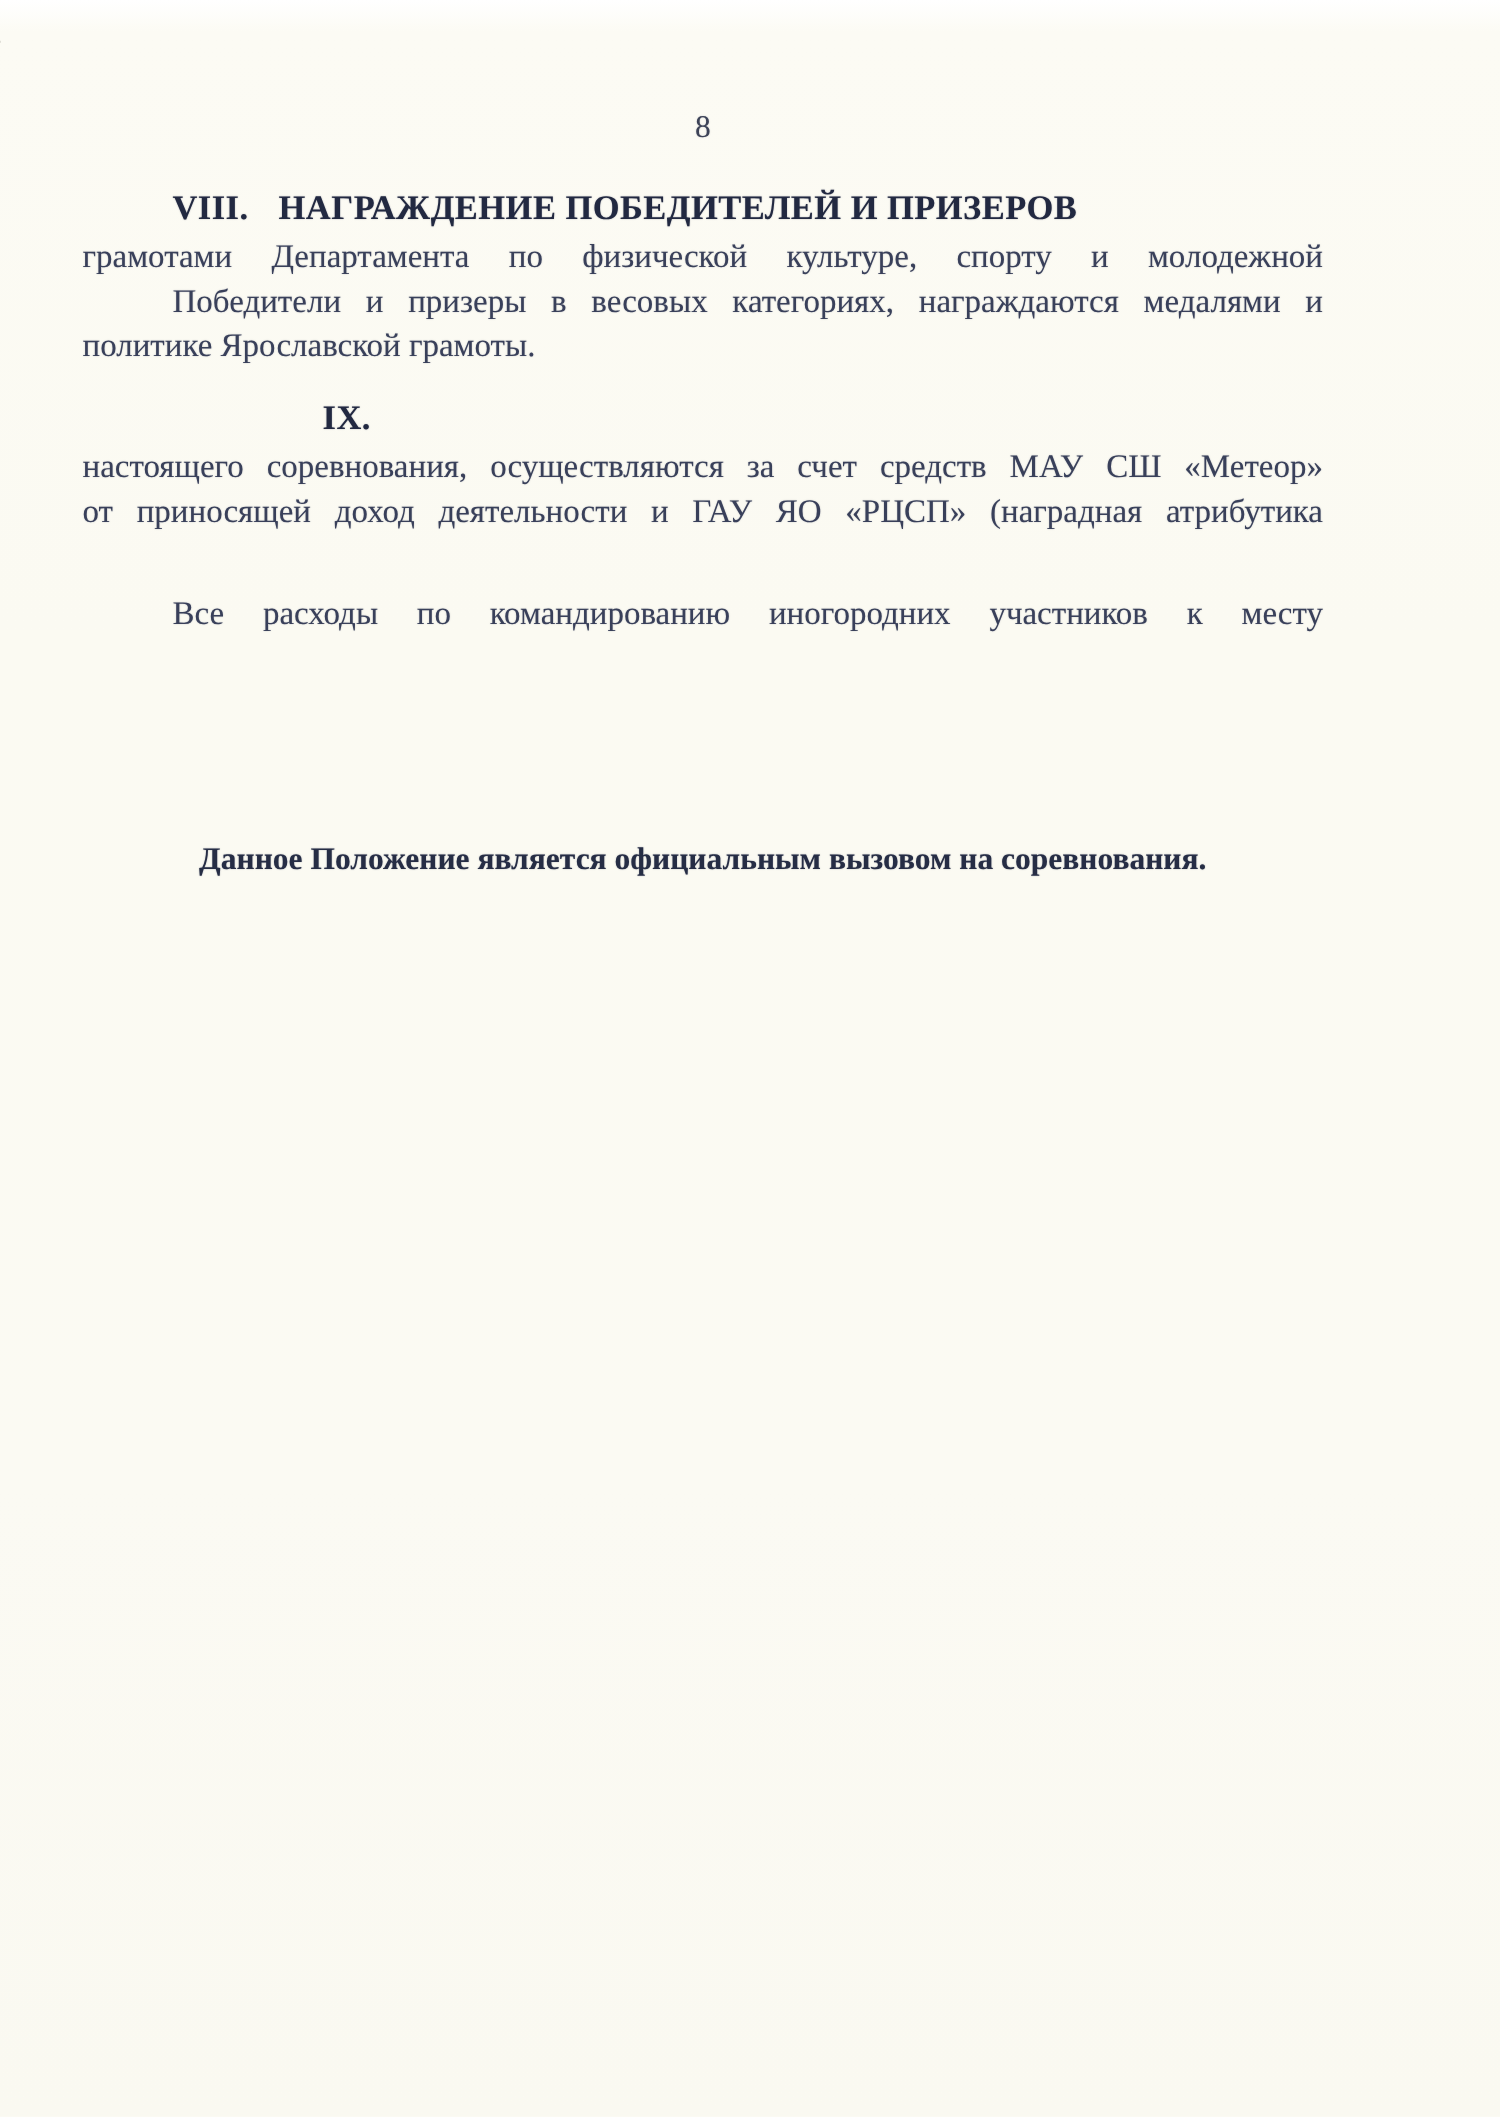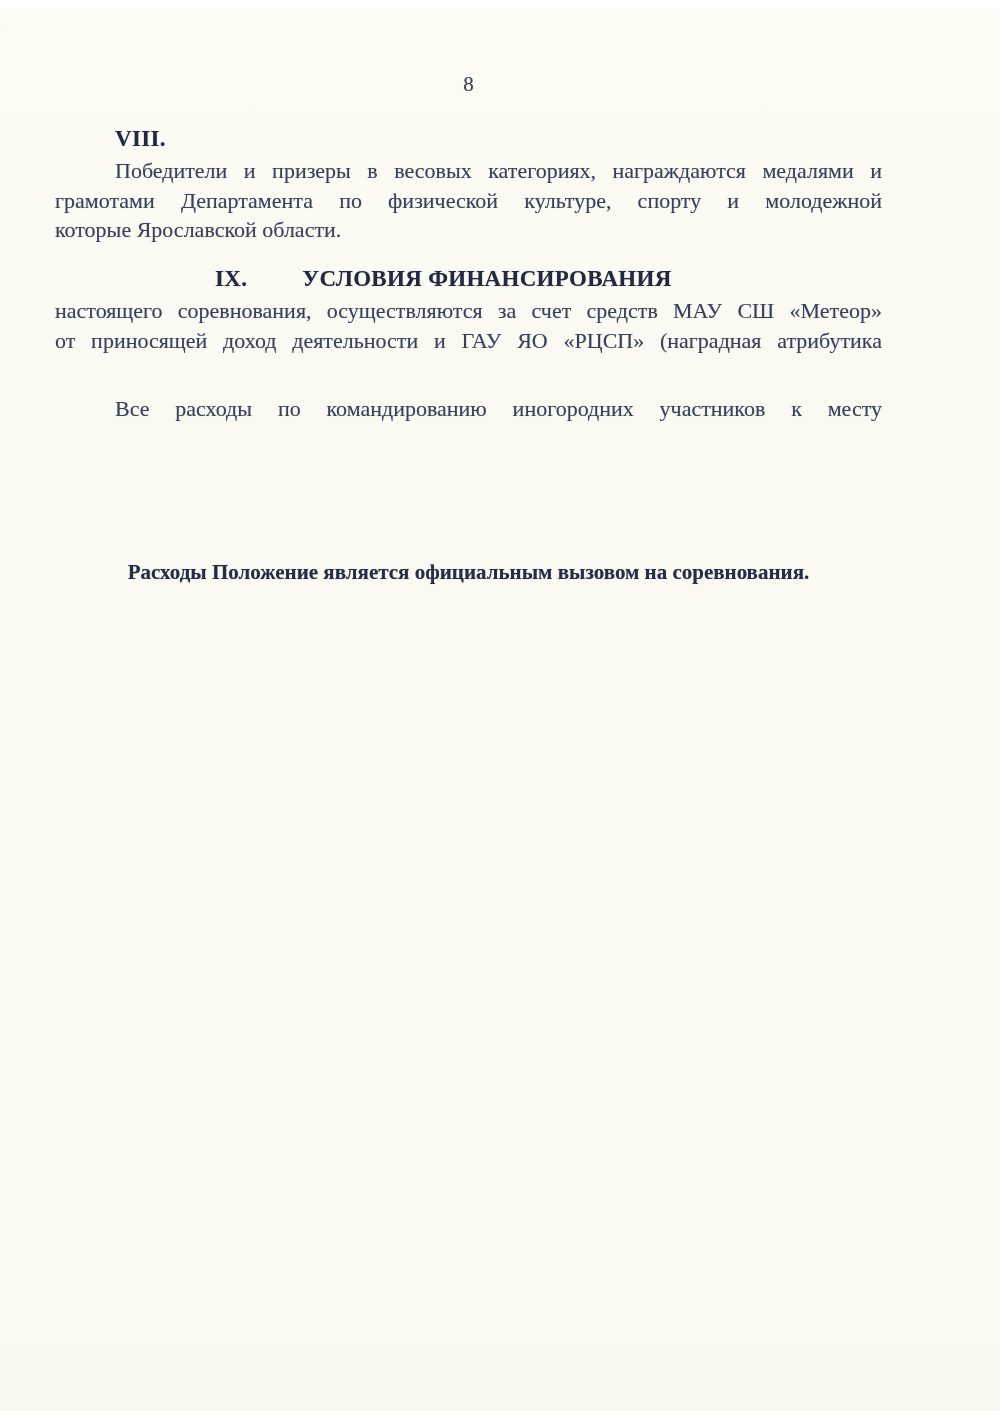--- a/index.html
+++ b/index.html
@@ -110,38 +110,38 @@
 <body>
 
 <div class="page">
 
   <div class="scan-mark"></div>
 
   <div class="page-number">8</div>
 
   <div class="heading heading-viii">
     <span class="heading-number">VIII.</span>
+    <span class="heading-title">НАГРАЖДЕНИЕ ПОБЕДИТЕЛЕЙ И ПРИЗЕРОВ</span>
   </div>
 
   <div class="paragraph para-awards">
+      <div class="pline">грамотами Департамента по физической культуре, спорту и молодежной</div>
       <div class="pline first">Победители и призеры в весовых категориях, награждаются медалями и</div>
-      <div class="pline">грамотами Департамента по физической культуре, спорту и молодежной</div>
-      <div class="pline last">которые Ярославской области.</div>
+      <div class="pline last">политике Ярославской грамоты.</div>
     </div>
 
   <div class="heading heading-ix">
     <span class="heading-number">IX.</span>
-    <span class="heading-title">УСЛОВИЯ ФИНАНСИРОВАНИЯ</span>
   </div>
 
   <div class="paragraph para-financing">
       <div class="pline">настоящего соревнования, осуществляются за счет средств МАУ СШ «Метеор»</div>
       <div class="pline">от приносящей доход деятельности и ГАУ ЯО «РЦСП» (наградная атрибутика</div>
     </div>
 
   <div class="paragraph para-travel">
       <div class="pline first">Все расходы по командированию иногородних участников к месту</div>
     </div>
 
-  <div class="statement statement-official">Расходы Положение является официальным вызовом на соревнования.</div>
+  <div class="statement statement-official">Данное Положение является официальным вызовом на соревнования.</div>
 
 
 </div>
 
 </body></html>

